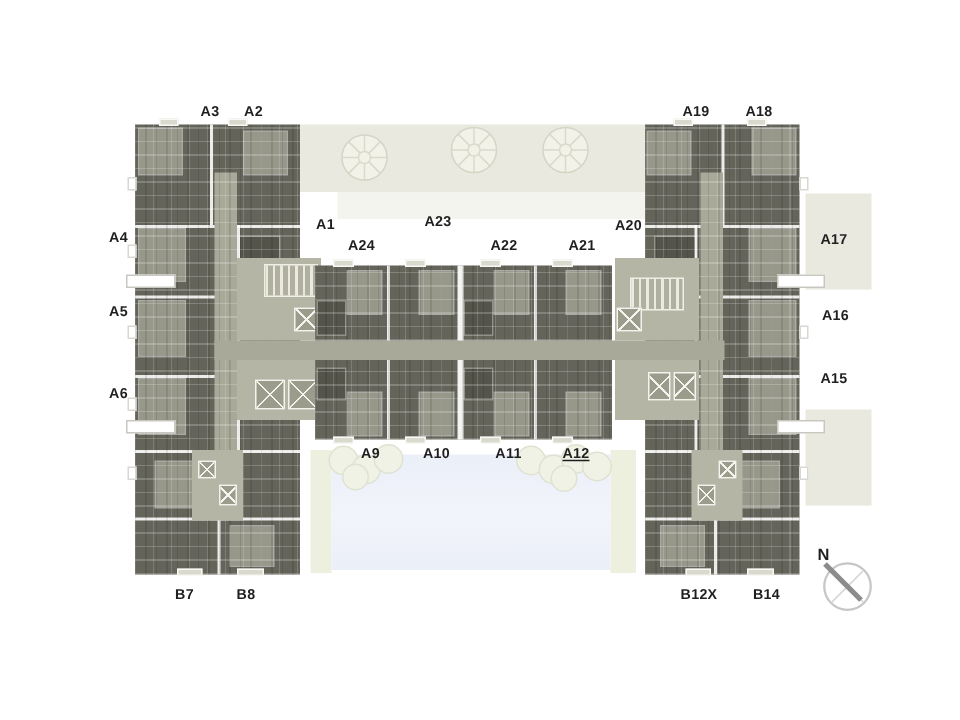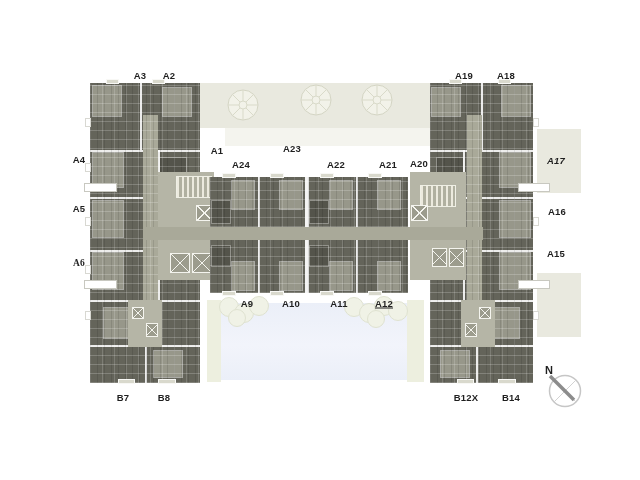--- a/index.html
+++ b/index.html
@@ -193,26 +193,26 @@
   <div class="bump" style="left:533px;top:118px;width:6px;height:9px;"></div>
   <div class="bump" style="left:533px;top:217px;width:6px;height:9px;"></div>
   <div class="bump" style="left:533px;top:311px;width:6px;height:9px;"></div>
 
   <span class="lbl" style="left:122px;top:75px;margin-left:18px;">A3</span>
   <span class="lbl" style="left:169px;top:75px;">A2</span>
   <span class="lbl" style="left:464px;top:75px;">A19</span>
   <span class="lbl" style="left:506px;top:75px;">A18</span>
   <span class="lbl" style="left:79px;top:159px;">A4</span>
   <span class="lbl" style="left:79px;top:208px;">A5</span>
-  <span class="lbl" style="left:79px;top:263px;font-family:Liberation Serif, serif;">A6</span>
-  <span class="lbl" style="left:556px;top:160px;font-style:italic;">A17</span>
+  <span class="lbl" style="left:79px;top:263px;">A6</span>
+  <span class="lbl" style="left:556px;top:160px;">A17</span>
   <span class="lbl" style="left:557px;top:211px;">A16</span>
   <span class="lbl" style="left:556px;top:253px;">A15</span>
   <span class="lbl" style="left:217px;top:150px;">A1</span>
-  <span class="lbl" style="left:419px;top:151px;margin-top:12px;">A20</span>
+  <span class="lbl" style="left:419px;top:151px;">A20</span>
   <span class="lbl" style="left:241px;top:164px;">A24</span>
   <span class="lbl" style="left:292px;top:148px;">A23</span>
   <span class="lbl" style="left:336px;top:164px;">A22</span>
   <span class="lbl" style="left:388px;top:164px;">A21</span>
   <span class="lbl" style="left:247px;top:303px;">A9</span>
   <span class="lbl" style="left:291px;top:303px;">A10</span>
   <span class="lbl" style="left:339px;top:303px;">A11</span>
   <span class="lbl" style="left:384px;top:303px;text-decoration:underline;">A12</span>
   <span class="lbl" style="left:123px;top:397px;">B7</span>
   <span class="lbl" style="left:164px;top:397px;">B8</span>

